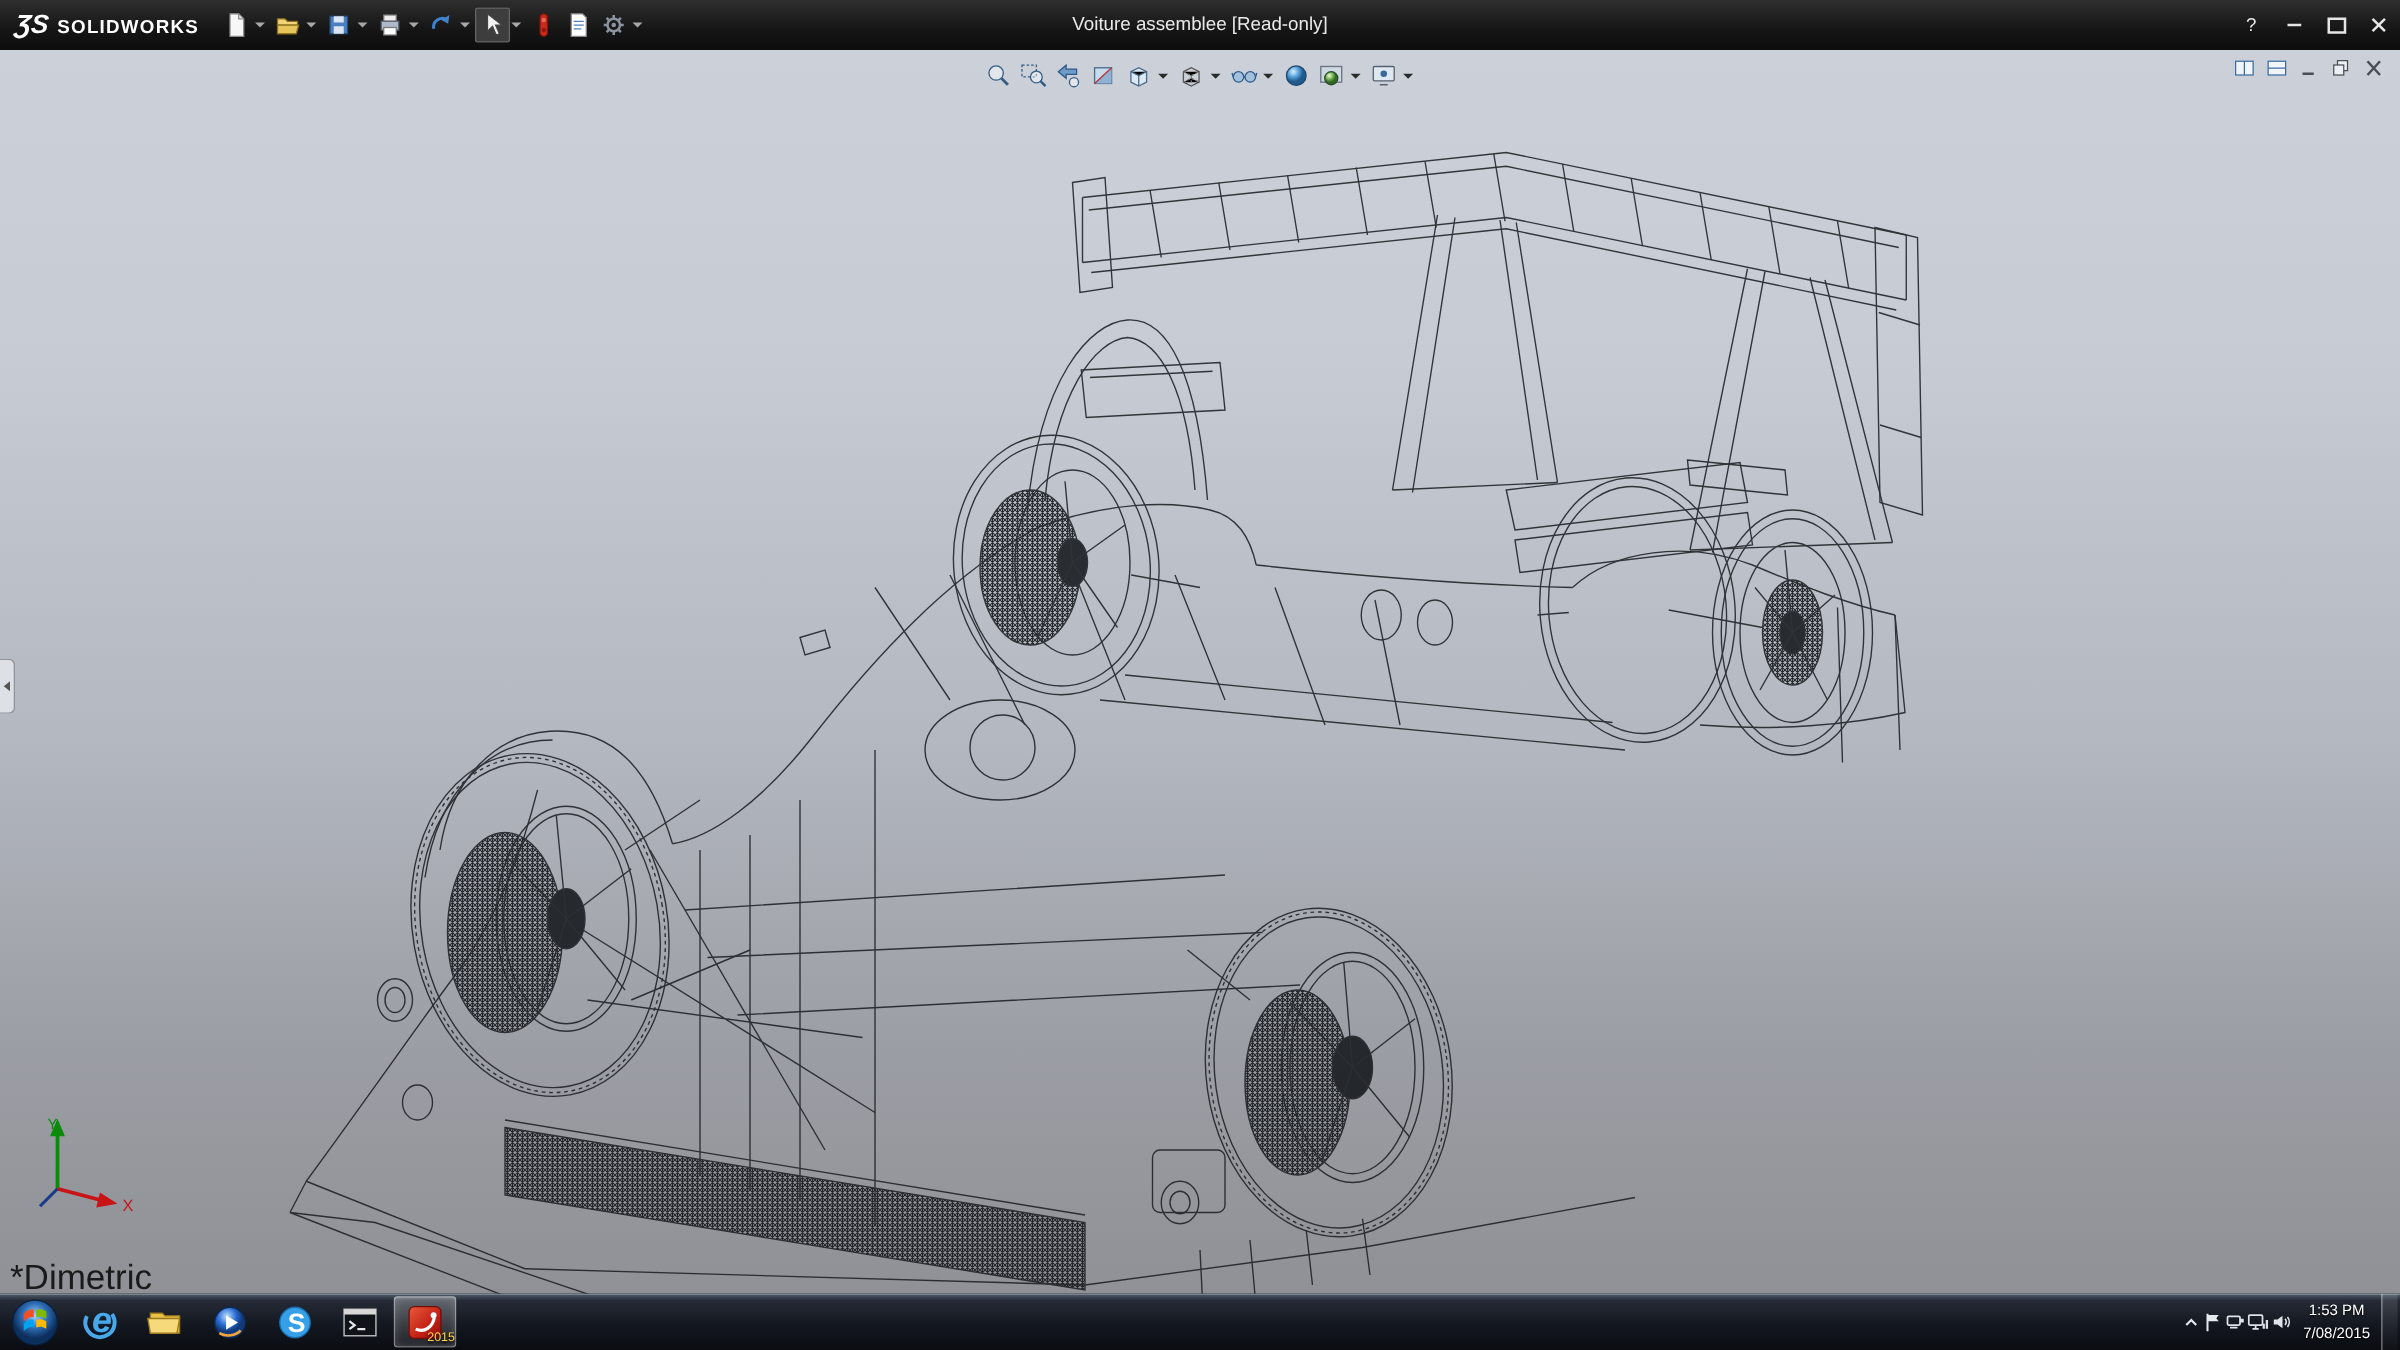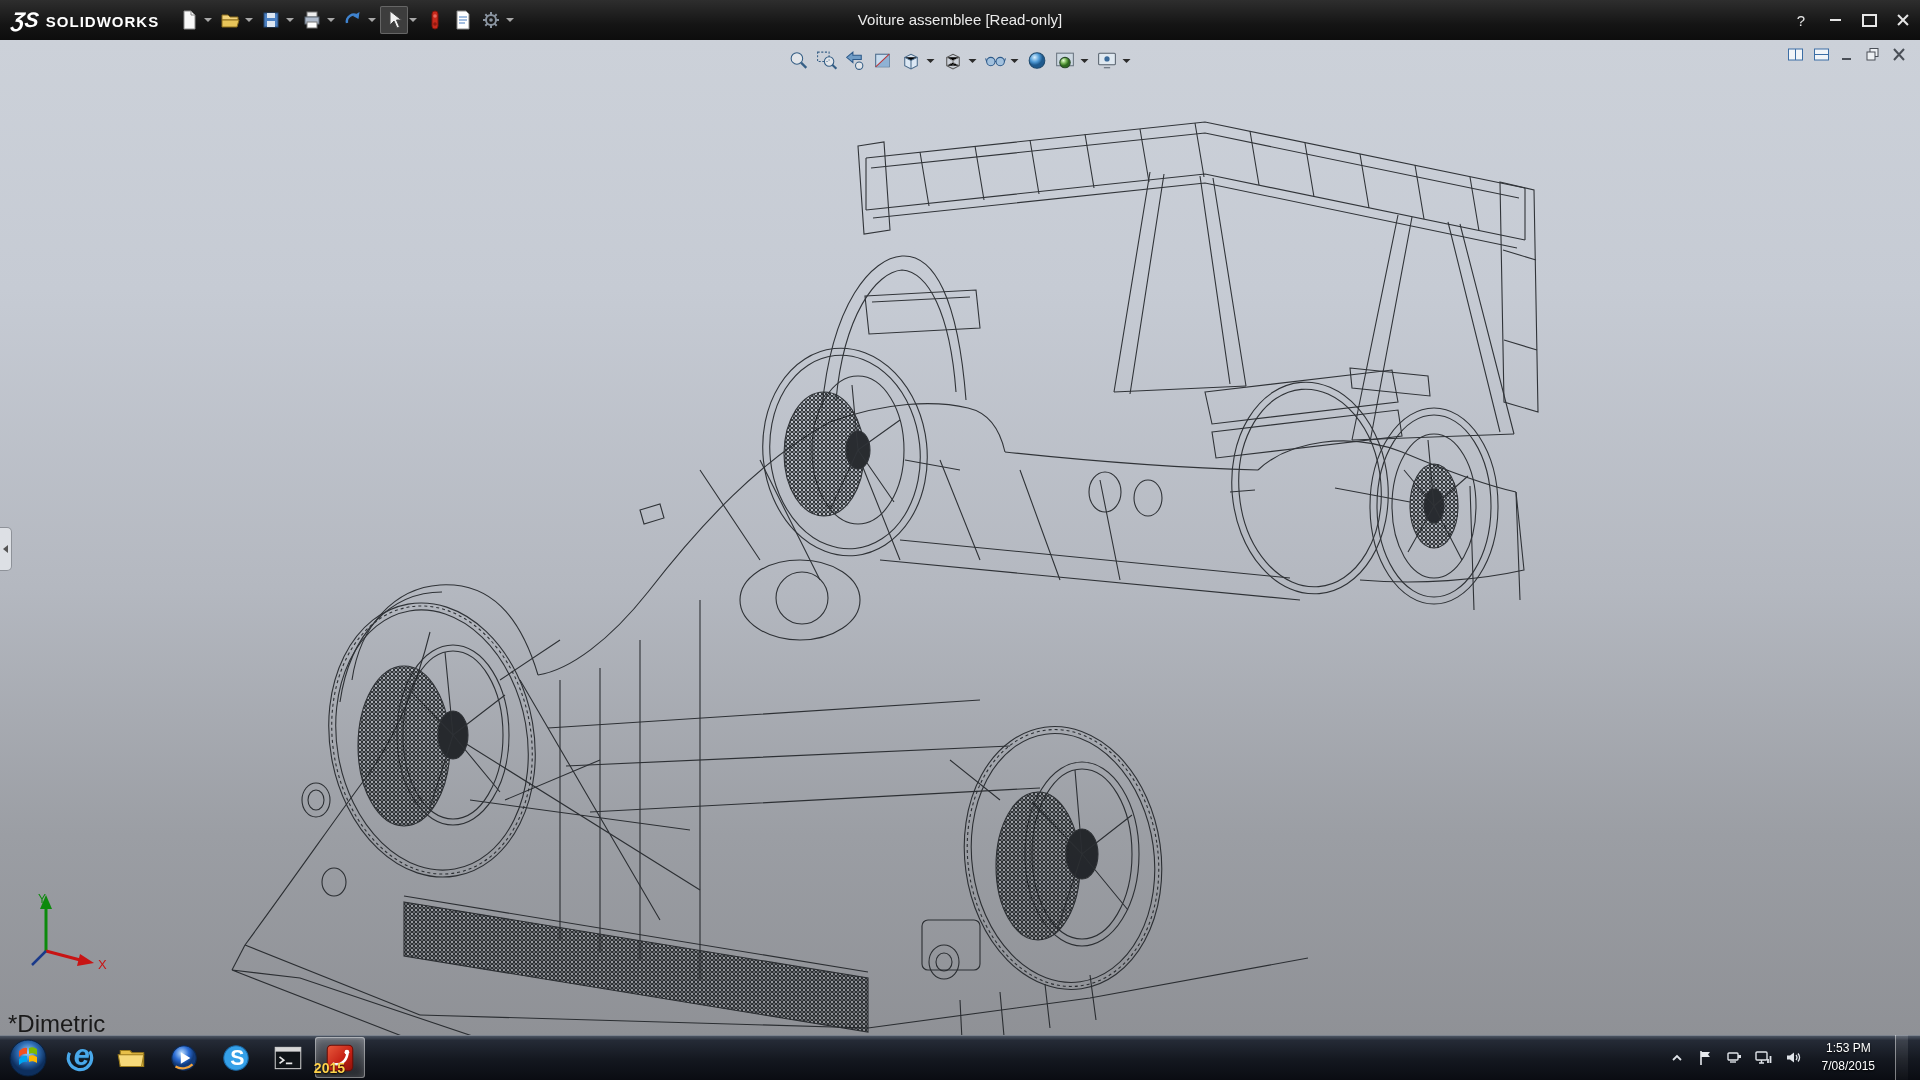--- a/index.html
+++ b/index.html
@@ -39,34 +39,34 @@
   .hud .tool{width:27px;height:27px;}
 
   .vp-controls{position:absolute;top:5px;right:12px;display:flex;align-items:center;gap:8px;}
   .vpbtn{width:18px;height:18px;display:flex;align-items:center;justify-content:center;}
 
   .left-tab{position:absolute;left:0;top:487px;width:11px;height:42px;background:#dde0e5;
     border:1px solid #8e9299;border-left:none;border-radius:0 5px 5px 0;display:flex;align-items:center;justify-content:center;}
   .left-tab::after{content:"";width:0;height:0;border-top:4px solid transparent;border-bottom:4px solid transparent;border-right:5px solid #555;}
 
   .triad{position:absolute;left:24px;bottom:62px;}
-  .viewlabel{position:absolute;left:8px;bottom:-3px;font-size:24px;color:#1a1a1a;margin-top:24px;}
+  .viewlabel{position:absolute;left:8px;bottom:-3px;font-size:28px;color:#1a1a1a;margin-top:24px;}
 
   
   .taskbar{position:absolute;bottom:0;left:0;right:0;height:45px;
     background:linear-gradient(180deg,rgba(90,100,115,.95) 0%,rgba(38,44,56,.97) 12%,rgba(20,24,32,.98) 55%,rgba(10,12,18,1) 100%);
     display:flex;align-items:center;z-index:40;box-shadow:inset 0 1px 0 rgba(255,255,255,.25);}
   .orb{width:44px;height:44px;margin:0 4px 0 6px;display:flex;align-items:center;justify-content:center;}
   .task-icon{width:50px;height:41px;margin:0 1px;display:flex;align-items:center;justify-content:center;
     border-radius:3px;position:relative;}
   .task-icon.active{background:linear-gradient(rgba(255,255,255,.28),rgba(255,255,255,.08));
     box-shadow:inset 0 0 0 1px rgba(255,255,255,.35),inset 0 0 8px rgba(255,255,255,.25);}
-  .sw-badge{position:absolute;bottom:2px;right:20px;font-size:14px;font-weight:bold;color:#ffd24a;
+  .sw-badge{position:absolute;bottom:2px;right:1px;font-size:10px;font-weight:normal;color:#ffd24a;
     text-shadow:0 1px 2px #000;}
-  .tray{margin-left:auto;display:flex;align-items:center;gap:11px;padding-right:12px;}
+  .tray{margin-left:auto;display:flex;align-items:center;padding-right:2px;}
   .tray-icon{display:flex;align-items:center;justify-content:center;width:18px;height:18px;}
   .clock{text-align:center;color:#fff;font-size:12px;line-height:1.45;padding:0 9px;text-shadow:0 1px 2px #000;}
   .show-desktop{width:12px;height:45px;border-left:1px solid rgba(255,255,255,.45);
     background:linear-gradient(rgba(255,255,255,.12),rgba(255,255,255,.02));}
   .glyph-e{font-size:27px;font-weight:bold;font-style:italic;color:#49a8ea;line-height:1;text-shadow:0 1px 1px #06304f;}
   .glyph-s{font-size:20px;font-weight:bold;color:#fff;line-height:1;}
 </style>
 </head>
 <body>
 

